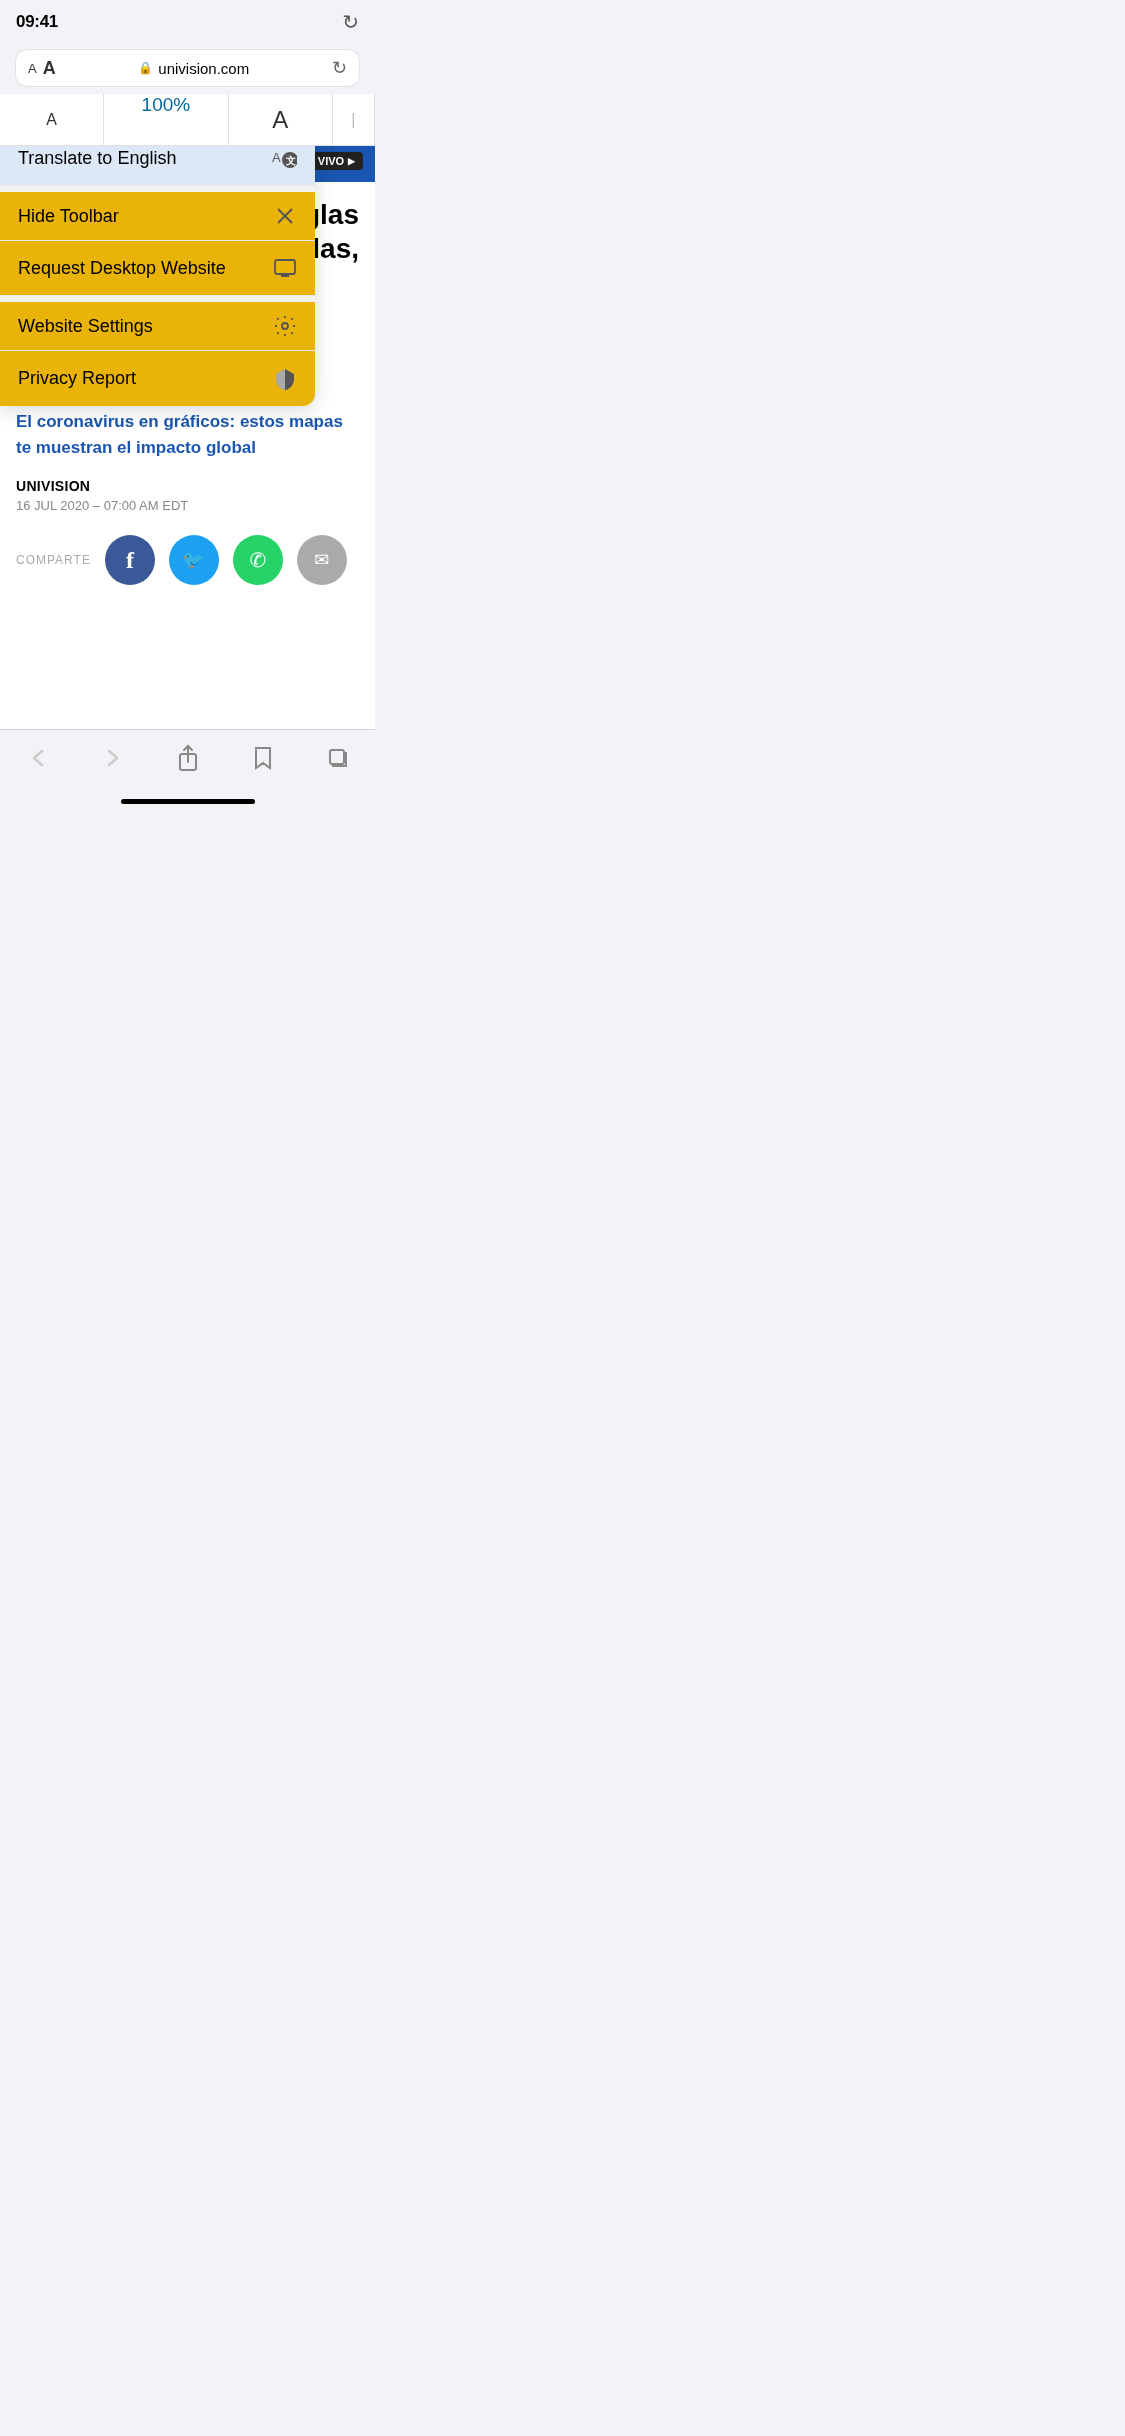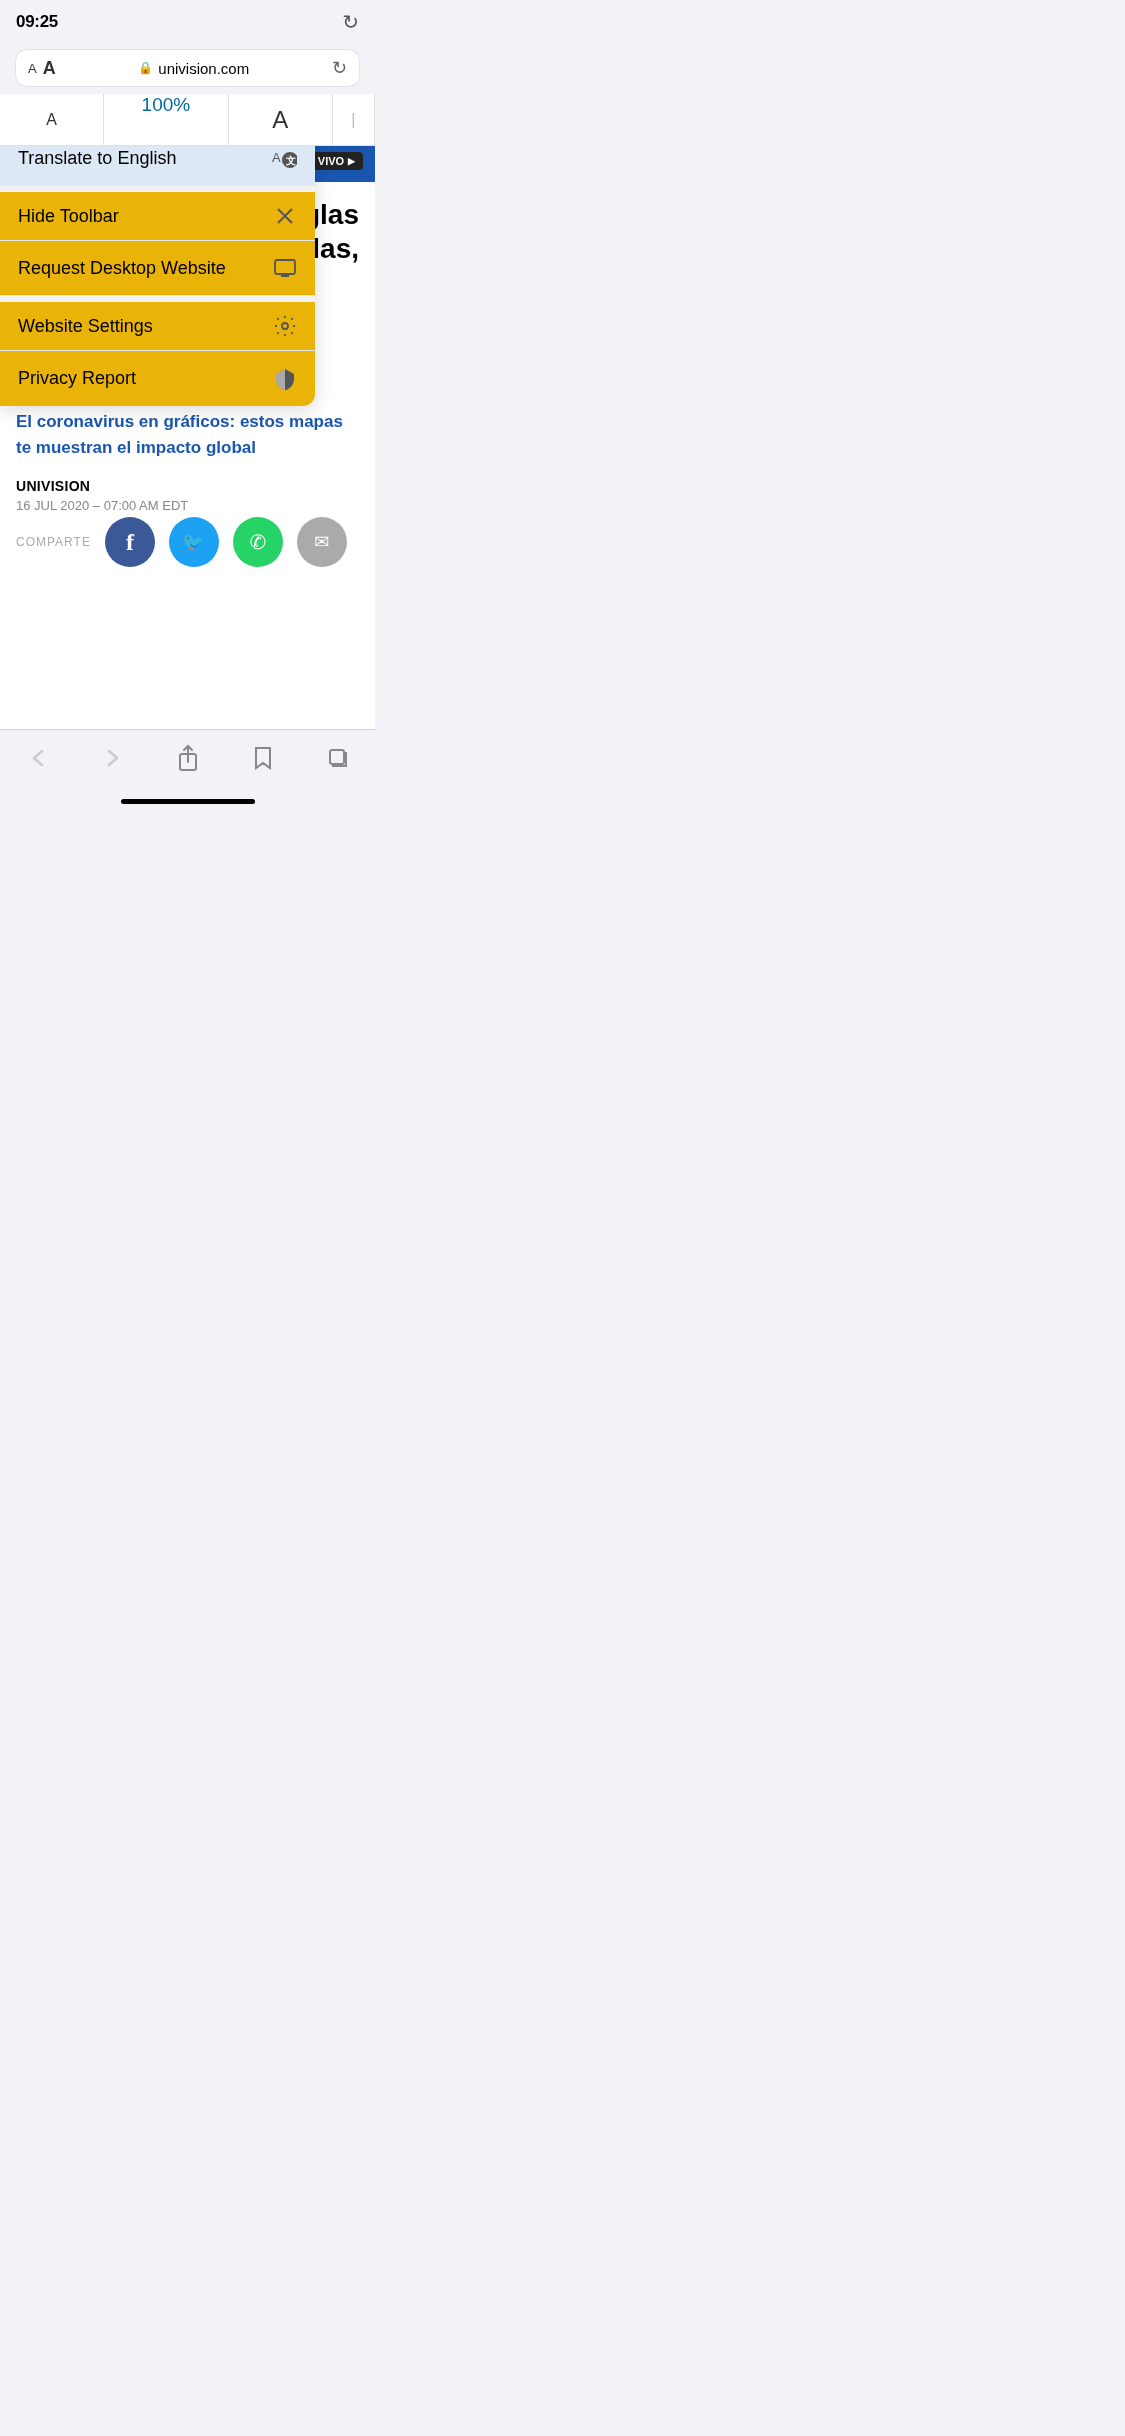--- a/index.html
+++ b/index.html
@@ -168,20 +168,21 @@
     .article-source {
       font-size: 14px;
       font-weight: 800;
       color: #000;
       margin-bottom: 4px;
       letter-spacing: 0.3px;
     }
     .article-date {
       font-size: 13px;
       color: #888;
+      margin-bottom: 18px;
     }
 
     
     .share-row {
       display: flex;
       align-items: center;
       gap: 14px;
       padding: 4px 0 16px;
     }
     .share-label {
@@ -313,21 +314,21 @@
         <div class="share-btn share-mail">
           <span style="font-size:18px;">✉</span>
         </div>
       </div>
     </div>
   </div>
 
   <div class="top-chrome">
 
     <div class="status-bar">
-      <span class="status-time">09:25</span>
+      <span class="status-time">09:41</span>
       <div class="status-icons">
         <span style="font-size:20px;color:#555;">↻</span>
       </div>
     </div>
 
     <div class="address-bar-container">
       <div class="address-bar">
         <div class="address-left">
           <span style="font-size:13px;font-weight:500;color:#333;">A</span>
           <span style="font-size:18px;font-weight:600;color:#333;">A</span>

